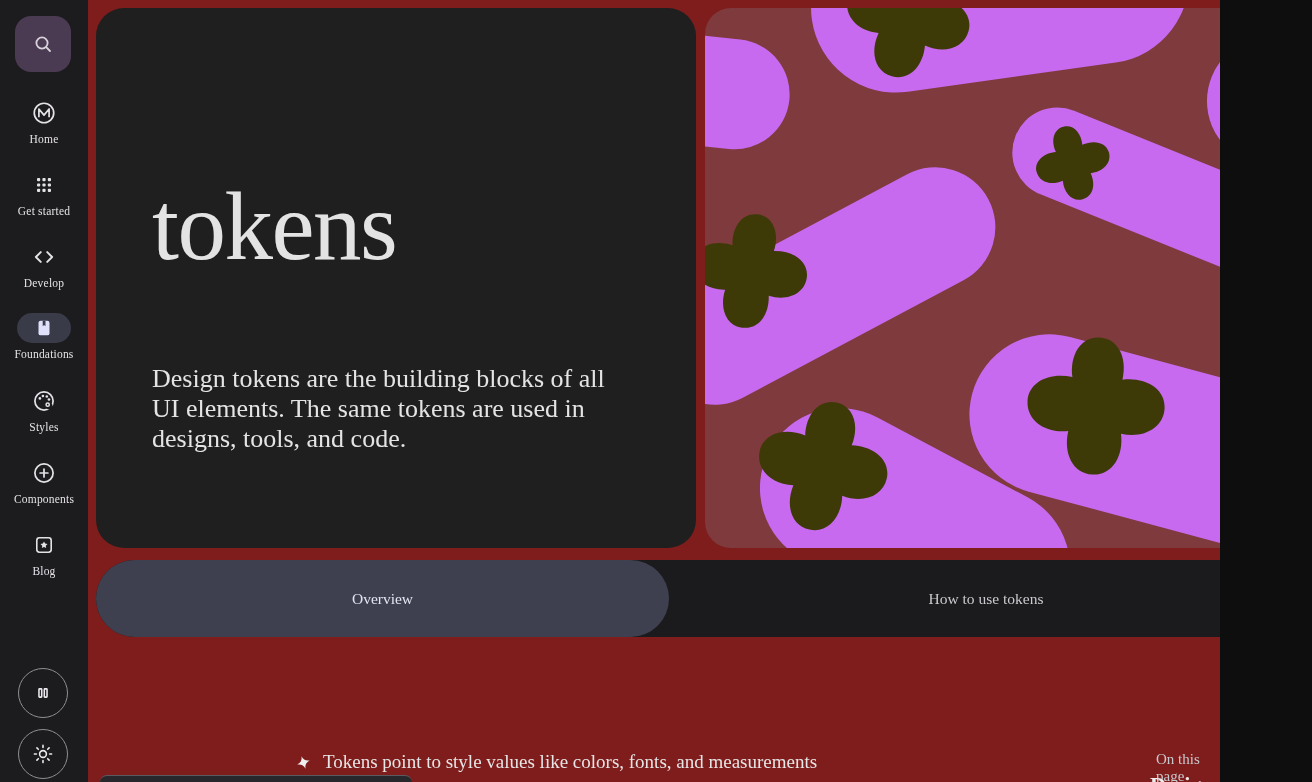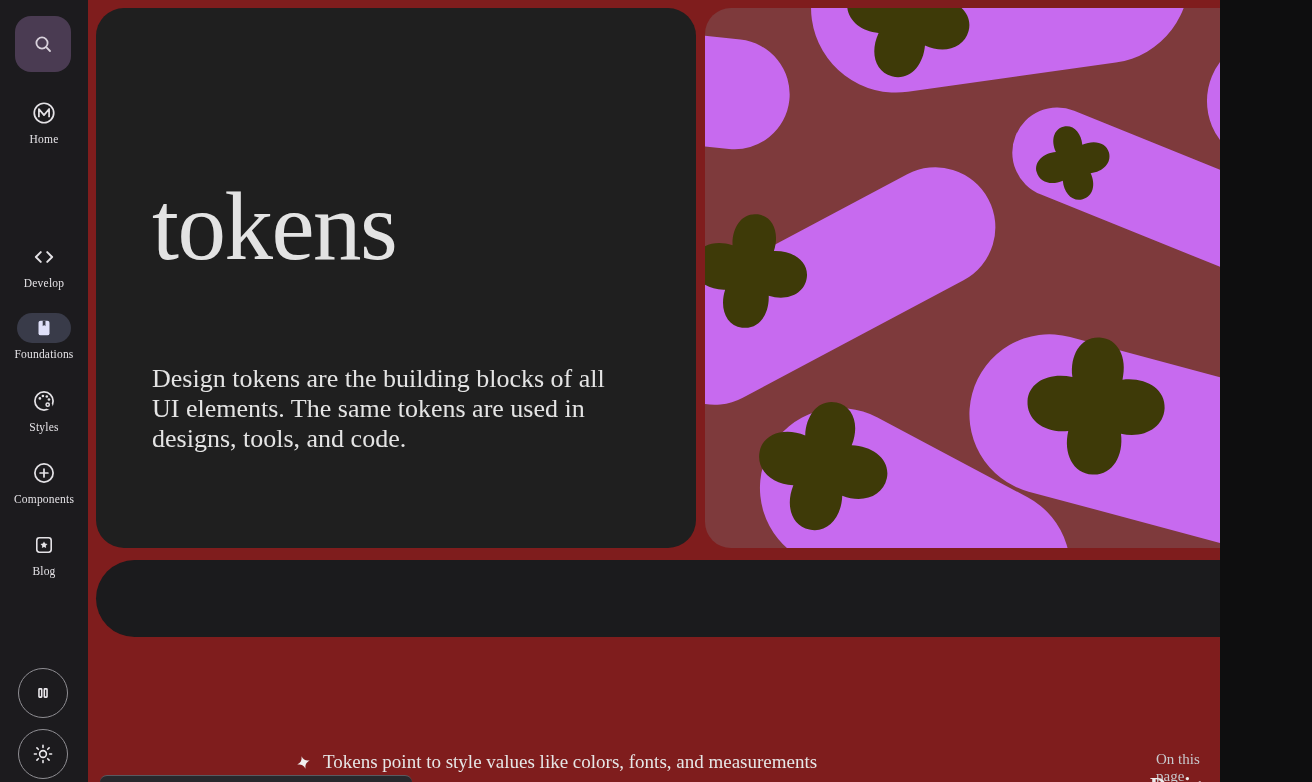--- a/index.html
+++ b/index.html
@@ -93,20 +93,36 @@
     <div class="nav-item" style="top:98px;">
       <span class="nav-icon-slot icon">
         <svg width="26" height="26" viewBox="0 0 24 24" fill="none" stroke="#e4e2e6" stroke-width="1.6" stroke-linejoin="round">
           <circle cx="12" cy="12" r="9"></circle>
           <path d="M7.3 16 V8.3 L12 14 L16.7 8.3 V16"></path>
         </svg>
       </span>
       <span class="nav-label">Home</span>
     </div>
 
+    <div class="nav-item" style="top:170px;">
+      <span class="nav-icon-slot icon">
+        <svg width="24" height="24" viewBox="0 0 24 24" fill="#e4e2e6">
+          <rect x="5" y="5" width="3.2" height="3.2" rx="1"></rect>
+            <rect x="10.4" y="5" width="3.2" height="3.2" rx="1"></rect>
+            <rect x="15.8" y="5" width="3.2" height="3.2" rx="1"></rect>
+          <rect x="5" y="10.4" width="3.2" height="3.2" rx="1"></rect>
+            <rect x="10.4" y="10.4" width="3.2" height="3.2" rx="1"></rect>
+            <rect x="15.8" y="10.4" width="3.2" height="3.2" rx="1"></rect>
+          <rect x="5" y="15.8" width="3.2" height="3.2" rx="1"></rect>
+            <rect x="10.4" y="15.8" width="3.2" height="3.2" rx="1"></rect>
+            <rect x="15.8" y="15.8" width="3.2" height="3.2" rx="1"></rect>
+        </svg>
+      </span>
+      <span class="nav-label">Get started</span>
+    </div>
 
     <div class="nav-item" style="top:242px;">
       <span class="nav-icon-slot icon">
         <svg width="26" height="26" viewBox="0 0 24 24" fill="none" stroke="#e4e2e6" stroke-width="1.8" stroke-linecap="round" stroke-linejoin="round">
           <path d="M9 7.5 L4.5 12 L9 16.5"></path>
             <path d="M15 7.5 L19.5 12 L15 16.5"></path>
         </svg>
       </span>
       <span class="nav-label">Develop</span>
     </div>
@@ -212,20 +228,22 @@
       <span class="icon">
         <svg width="18" height="18" viewBox="0 0 24 24" fill="none" stroke="#f2eef4" stroke-width="1.9">
           <rect x="7.4" y="7" width="3.2" height="10" rx="0.6"></rect>
           <rect x="13.6" y="7" width="3.2" height="10" rx="0.6"></rect>
         </svg>
       </span>
     </div>
   </section>
 
   <div class="tabbar">
+    <div class="tab selected">Overview</div>
+    <div class="tab unselected">How to use tokens</div>
   </div>
 
   <div class="feature-row">
     <span class="sparkle icon">
       <svg width="15" height="15" viewBox="0 0 24 24" fill="#f0f0f0">
         <path d="M12 1.5 C13.2 8 16 10.8 22.5 12 C16 13.2 13.2 16 12 22.5 C10.8 16 8 13.2 1.5 12 C8 10.8 10.8 8 12 1.5 Z"></path>
       </svg>
     </span>
     <span>Tokens point to style values like colors, fonts, and measurements</span>
   </div>

